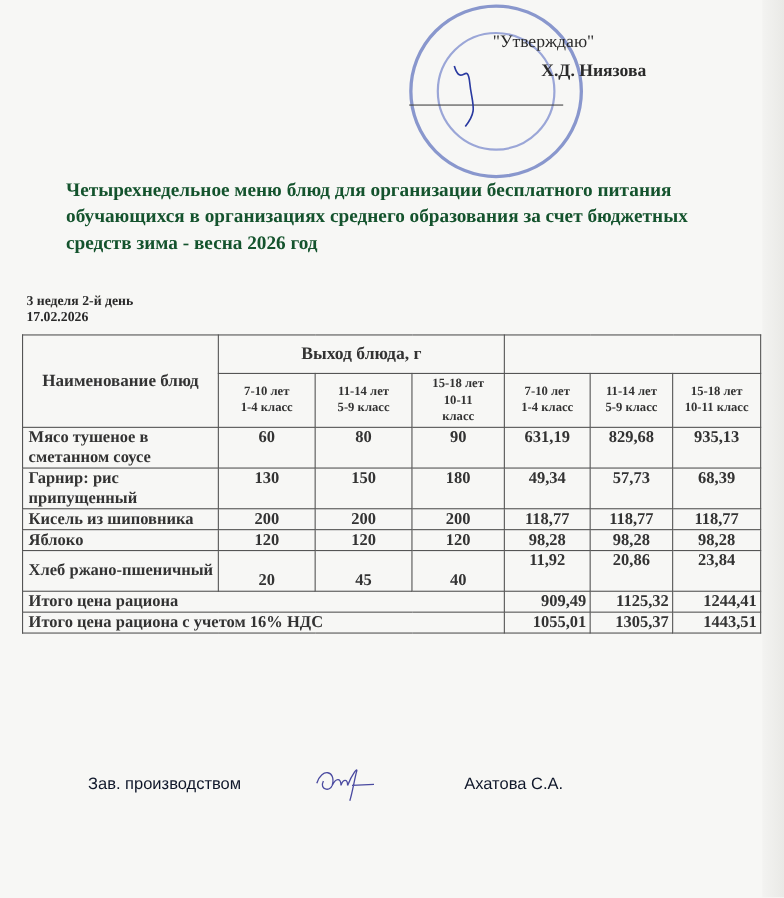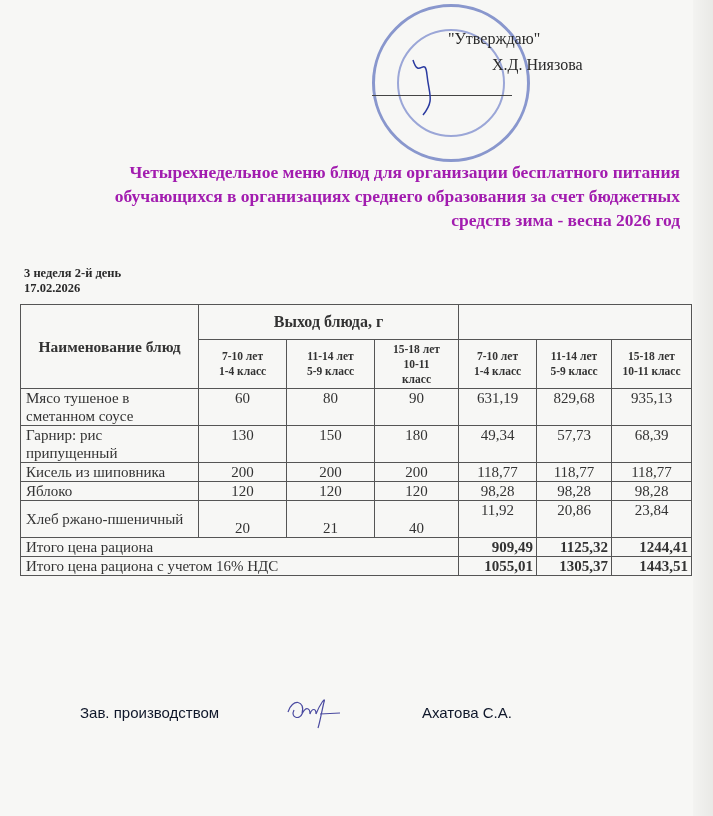--- a/index.html
+++ b/index.html
@@ -13,45 +13,45 @@
   .page-edge {
     position:absolute; right:0; top:0; width:20px; height:816px;
     background:linear-gradient(to right, #f3f3f1, #e9e9e6);
   }
   .approve {
     position:absolute; left:440px; top:26px; font-size:16px; line-height:26px;
   }
   .approve div { white-space:nowrap; }
   .approve .l1 { padding-left:8px; }
   .approve .l2 { padding-left:0px; }
-  .approve .l3 { padding-left:52px; }
+  .approve .l3 { padding-left:52px;font-weight:bold; }
   .stamp {
     position:absolute; left:372px; top:4px; width:158px; height:158px;
     border-radius:50%; border:3px solid #4f64b8; box-sizing:border-box;
     opacity:0.65;
   }
   .stamp::after {
     content:""; position:absolute; left:22px; top:22px; width:108px; height:108px;
     border-radius:50%; border:2px solid #6a7cc8; box-sizing:border-box;
   }
   .stamp-line {
     position:absolute; left:372px; top:95px; width:140px; height:1px; background:#444;
   }
   .title {
-    position:absolute; left:60px; top:160px; width:620px; text-align:right;
-    font-weight:bold; font-size:17.5px; line-height:24px; color:#a21caf;
+    position:absolute; left:60px; top:160px; width:620px; text-align:left;
+    font-weight:bold; font-size:17.5px; line-height:24px; color:#14532d;
   }
   .meta {
     position:absolute; left:24px; top:266px; font-weight:bold; font-size:12.5px; line-height:15px;
   }
   table {
     position:absolute; left:20px; top:304px; border-collapse:collapse;
     font-size:15px; color:#333;
   }
-  td, th { border:1px solid #555; padding:0 3px; }
+  td, th { border:1px solid #555; padding:0 3px;font-weight:bold; }
   th { font-weight:bold;margin-top:16px; }
   .h-name { width:171px; font-size:15.5px; text-align:center; vertical-align:middle; }
   .h-yield { height:34px; font-size:16px; }
   .h-sub { font-size:11.5px; line-height:15px; height:48px; text-align:center; }
   .c-name { text-align:left; line-height:18px; padding-left:5px; }
   .c-num { text-align:center; vertical-align:top; line-height:18px; }
   .c-num-bot { vertical-align:bottom; }
   .row2 td { height:36px; }
   .row1 td { height:18px; }
   .tot td { height:18px; }
@@ -167,21 +167,21 @@
     <td class="c-num">120</td>
     <td class="c-num">120</td>
     <td class="c-num">120</td>
     <td class="c-num">98,28</td>
     <td class="c-num">98,28</td>
     <td class="c-num">98,28</td>
   </tr>
   <tr class="row2">
     <td class="c-name">Хлеб ржано-пшеничный</td>
     <td class="c-num c-num-bot">20</td>
-    <td class="c-num c-num-bot">21</td>
+    <td class="c-num c-num-bot">45</td>
     <td class="c-num c-num-bot">40</td>
     <td class="c-num">11,92</td>
     <td class="c-num">20,86</td>
     <td class="c-num">23,84</td>
   </tr>
   <tr class="tot">
     <td colspan="4" class="c-name">Итого цена рациона</td>
     <td class="c-num bold right">909,49</td>
     <td class="c-num bold right">1125,32</td>
     <td class="c-num bold right">1244,41</td>

